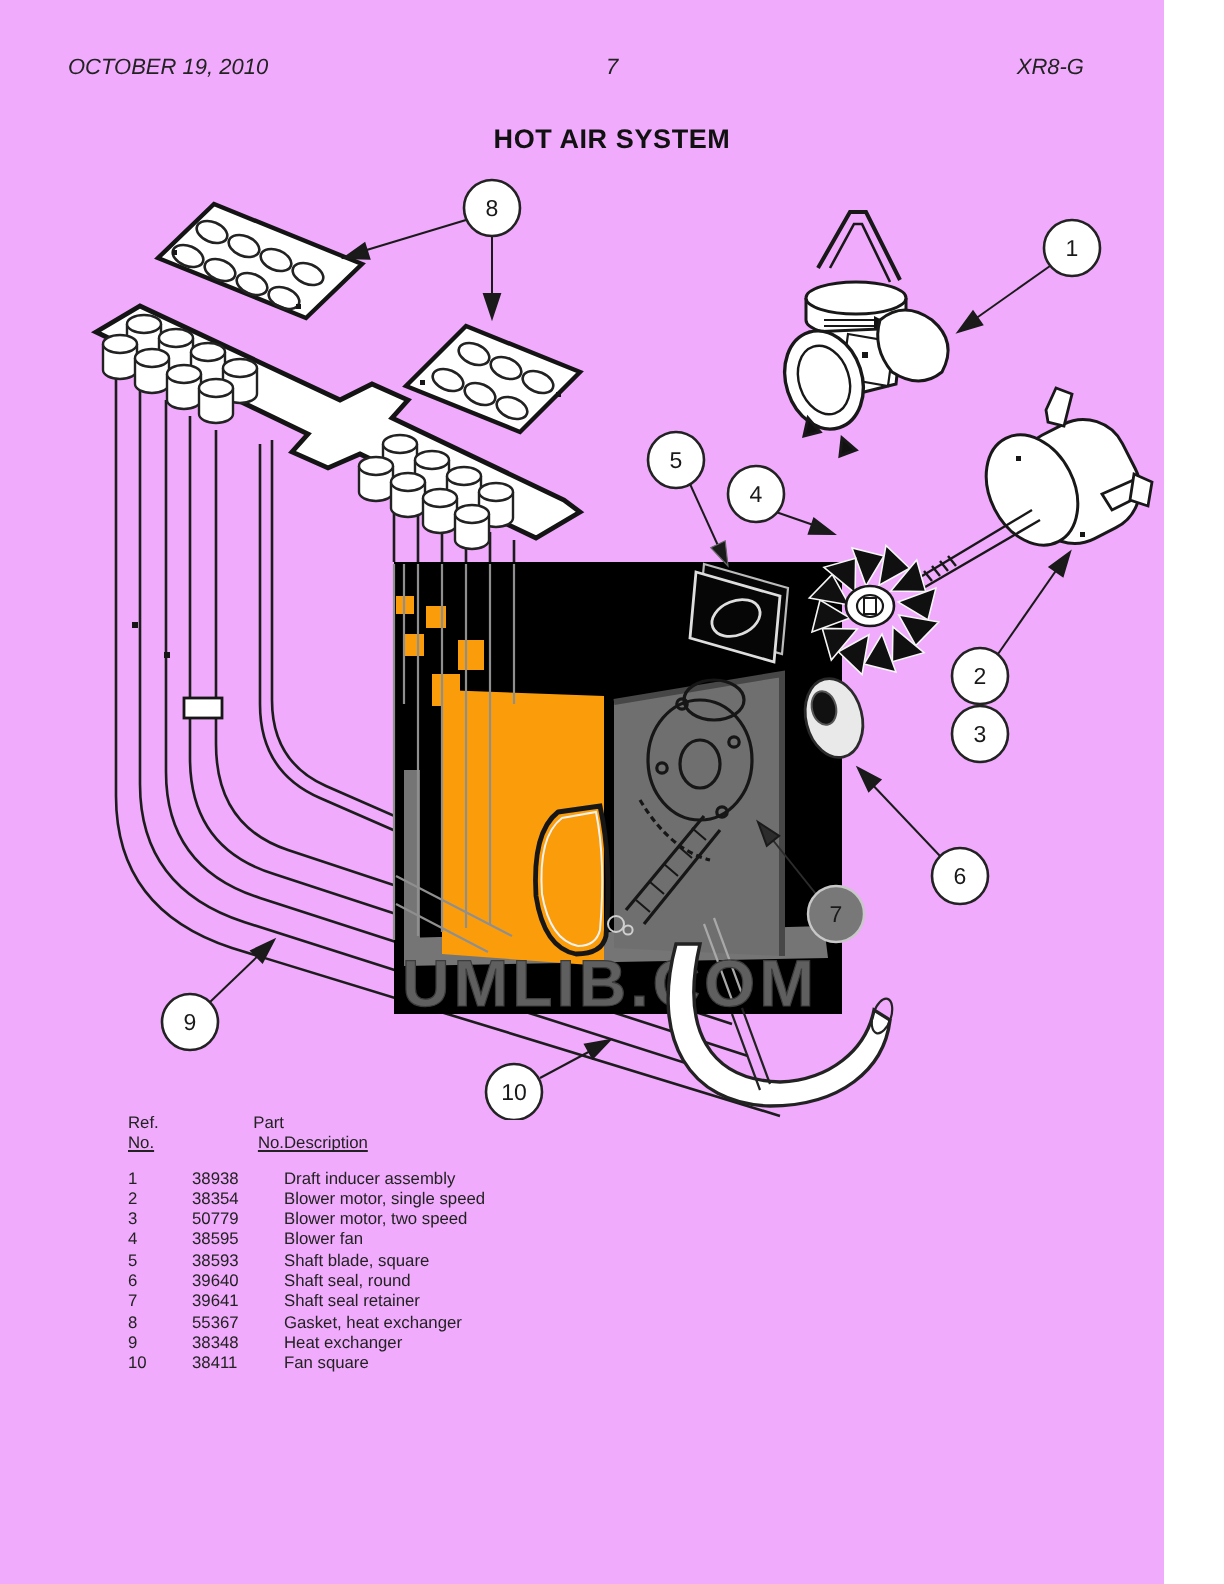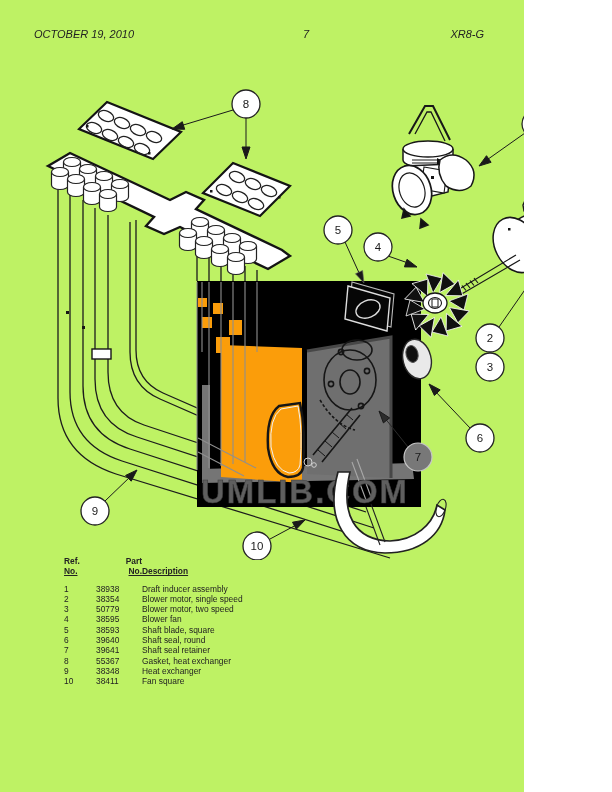--- a/index.html
+++ b/index.html
@@ -1,44 +1,45 @@
 <!DOCTYPE html>
 <html><head>
 <meta charset="utf-8">
 <style>
   html,body{margin:0;padding:0;background:#fff;}
-  #page{position:relative;width:524px;height:792px;background:#bef264;overflow:hidden;
+  #page{position:relative;width:582px;height:792px;background:#f0abfc;overflow:hidden;
         font-family:"Liberation Sans",sans-serif;color:#1a1a1a;}
   .hdr{position:absolute;top:28px;font-size:11px;font-style:italic;color:#222;}
   #hdr-date{left:34px;}
   #hdr-page{left:0;width:612px;text-align:center;}
   #hdr-model{right:40px;}
   #title{position:absolute;top:62px;left:0;width:612px;text-align:center;
          font-size:13.5px;font-weight:bold;letter-spacing:.3px;color:#111;}
   #diagram{position:absolute;left:0;top:0;}
   
   #parts{position:absolute;left:64px;top:556px;font-size:8.4px;line-height:10.3px;color:#222;}
   #parts table{border-collapse:collapse;}
   #parts td{padding:0;vertical-align:top;white-space:nowrap;}
   #parts .c-ref{width:32px;}
   #parts .c-part{width:46px;text-align:right;}
-  #parts .hd{font-weight:bold;}
+  #parts .hd{font-weight:normal;}
   #parts .ul{text-decoration:underline;}
   #parts .spacer td{height:7px;}
   svg text{font-family:"Liberation Sans",sans-serif;}
   .callout-num{font-size:11.5px;fill:#1a1a1a;}
 </style>
 </head>
 <body>
 
 <div id="page">
 
   <div id="hdr-date" class="hdr">OCTOBER 19, 2010</div>
   <div id="hdr-page" class="hdr">7</div>
   <div id="hdr-model" class="hdr">XR8-G</div>
+  <div id="title">HOT AIR SYSTEM</div>
 
   <svg id="diagram" width="612" height="560" viewBox="0 0 612 560">
 
     <g fill="none" stroke="#1c1c1c" stroke-width="1.3">
       <path d="M 58 182 V 398 Q 58 455 116 474 L 390 558"></path>
       <path d="M 70 191 V 392 Q 70 444 122 461 L 382 544"></path>
       <path d="M 83 200 V 386 Q 83 434 130 449 L 374 528"></path>
       <path d="M 95 208 V 379 Q 95 424 137 437 L 366 512"></path>
       <path d="M 108 215 V 372 Q 108 413 144 425 L 358 496"></path>
       <path d="M 130 222 V 352 Q 130 386 160 399 L 350 482"></path>

